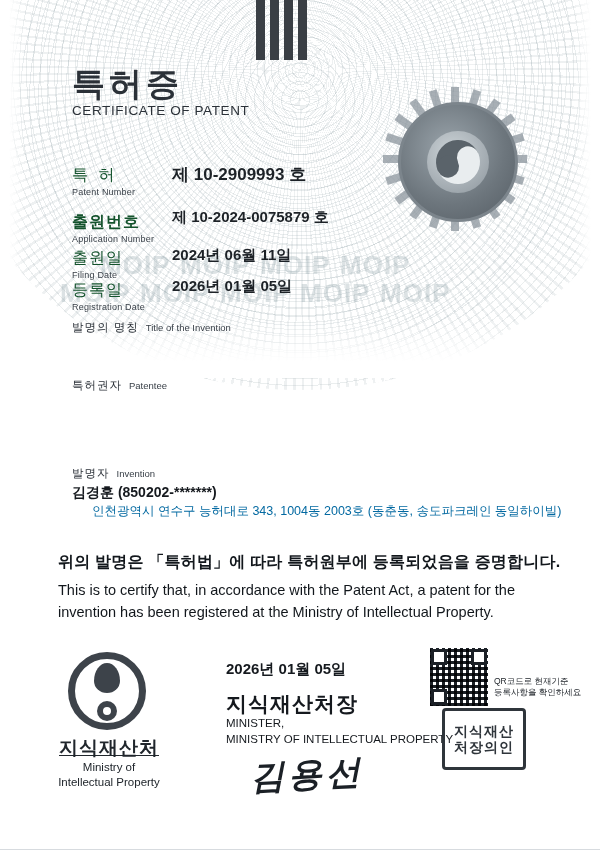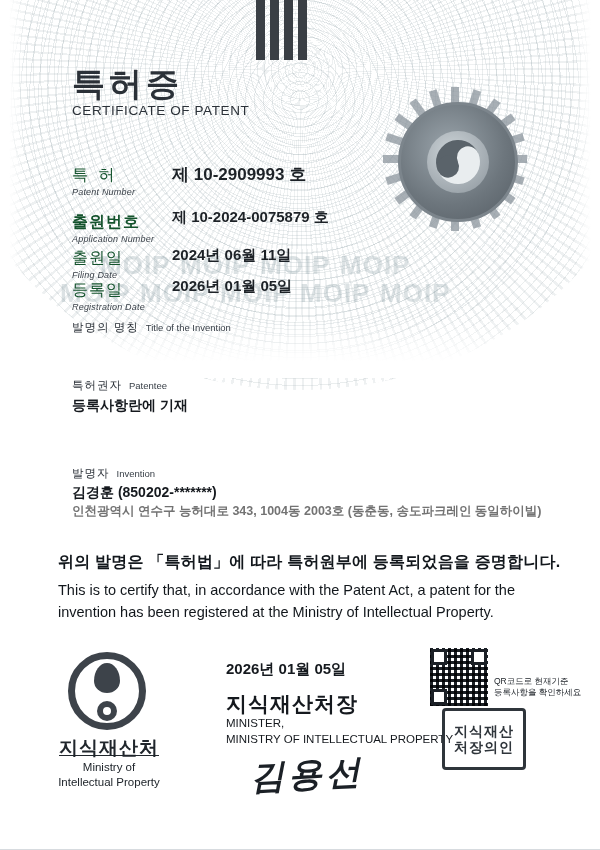--- a/index.html
+++ b/index.html
@@ -172,21 +172,20 @@
     font-size: 16px;
     color: #14532d;
     letter-spacing: 3px;
     font-weight: 500;
   }
   .f-label-en {
     font-size: 9px;
     color: #3a4149;
     letter-spacing: 0.2px;
     margin-top: 1px;
-    font-style: italic;
   }
   .f-value {
     position: absolute;
     font-size: 15px;
     color: #1d2227;
     font-weight: bold;
     white-space: nowrap;
   }
   .f-value.reg {
     font-size: 17px;
@@ -212,22 +211,23 @@
   .sec-body {
     position: absolute;
     left: 72px;
     font-size: 14px;
     color: #15191e;
     font-weight: bold;
     white-space: nowrap;
   }
   .sec-body.small {
     font-size: 12.5px;
-    font-weight: bold;
-    color: #737373;
+    font-weight: normal;
+    color: #0369a1;
+    margin-left: 20px;
   }
 
   
   .certify-ko {
     position: absolute;
     left: 58px;
     top: 552px;
     font-size: 16px;
     font-weight: bold;
     color: #12171c;
@@ -477,21 +477,20 @@
 
   <div class="sec-head" style="top:320px;">
     <span class="ko">발명의 명칭</span>
     <span class="en">Title of the Invention</span>
   </div>
 
   <div class="sec-head" style="top:378px;">
     <span class="ko">특허권자</span>
     <span class="en">Patentee</span>
   </div>
-  <div class="sec-body" style="top:397px;">등록사항란에 기재</div>
 
   <div class="sec-head" style="top:466px;">
     <span class="ko">발명자</span>
     <span class="en">Invention</span>
   </div>
   <div class="sec-body" style="top:484px;">김경훈 (850202-*******)</div>
   <div class="sec-body small" style="top:503px;">인천광역시 연수구 능허대로 343, 1004동 2003호 (동춘동, 송도파크레인 동일하이빌)</div>
 
   <div class="certify-ko">위의 발명은 「특허법」에 따라 특허원부에 등록되었음을 증명합니다.</div>
   <div class="certify-en">This is to certify that, in accordance with the Patent Act, a patent for the invention has been registered at the Ministry of Intellectual Property.</div>

